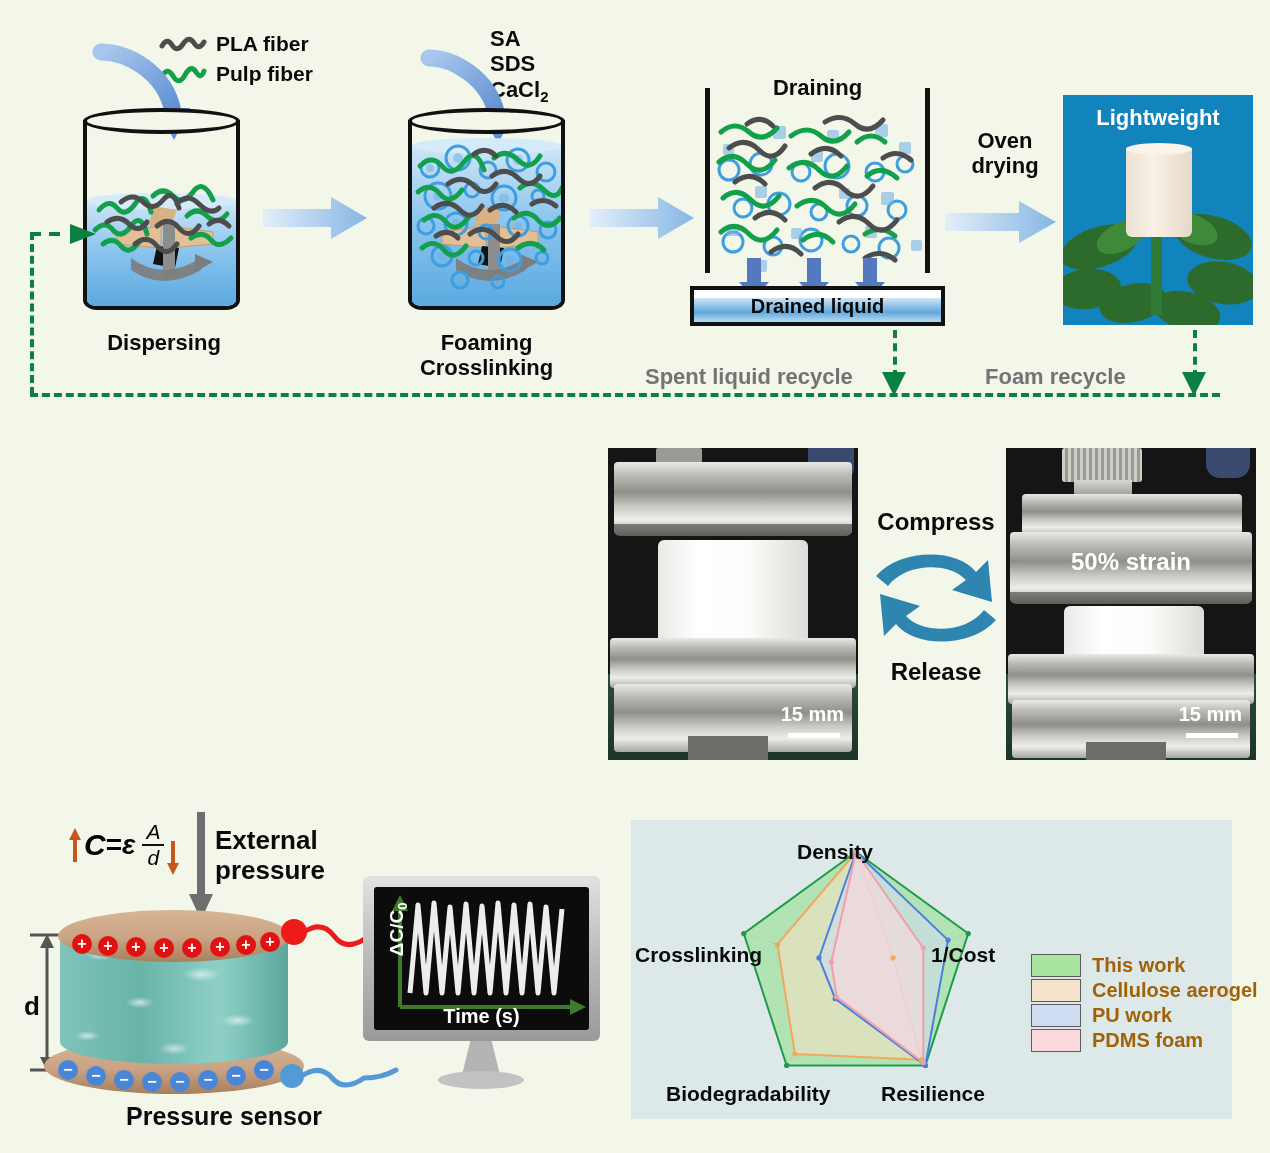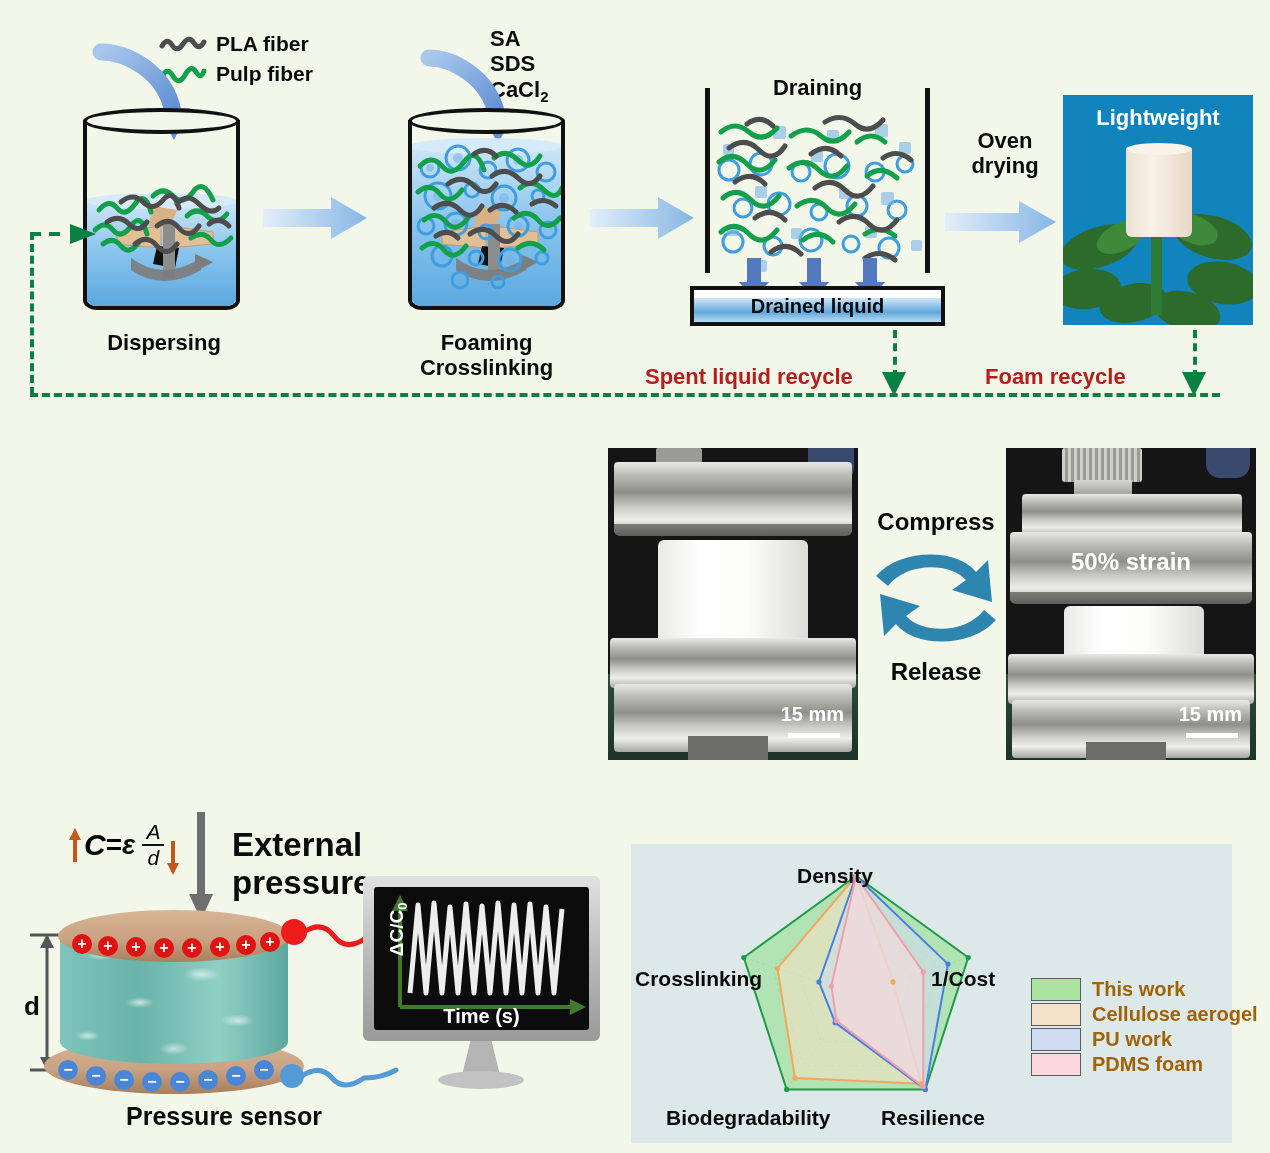--- a/index.html
+++ b/index.html
@@ -9,21 +9,21 @@
     font-family: "Liberation Sans", sans-serif;
     overflow: hidden;
   }
   #figure { position: relative; width: 1270px; height: 1153px; background: #f2f7ea; }
 
   .abs { position: absolute; }
   .bold { font-weight: bold; }
 
   
   .label-black { font-weight: bold; color: #0a0a0a; line-height: 1.15; }
-  .label-green { font-weight: bold; color: #b91c1c; text-align: right; }
+  .label-green { font-weight: bold; color: #737373; text-align: right; }
 
   .beaker-wrap { position: absolute; }
   .beaker-body {
     position: absolute; left: 0; top: 12px; width: 100%; height: calc(100% - 12px);
     border-left: 4px solid #111; border-right: 4px solid #111; border-bottom: 4px solid #111;
     border-radius: 0 0 14px 14px / 0 0 10px 10px;
     background: transparent; overflow: hidden;
   }
   .beaker-rim {
     position: absolute; left: 0; top: 0; width: 100%; height: 26px;
@@ -61,21 +61,21 @@
     background: linear-gradient(180deg,#e8e8e6 0%,#bdbdb8 18%,#8f8f8a 42%,#c9c9c4 62%,#ededea 80%,#a7a7a2 100%);
     border-radius: 4px;
   }
   .foam-cyl {
     position: absolute;
     background: linear-gradient(90deg,#e9e9e6 0%,#ffffff 28%,#fcfcfa 60%,#dcdcd8 100%);
     border-radius: 6px;
   }
 
   
-  .radar-panel { position: absolute; background: #dde8e9; margin-top: 24px; }
+  .radar-panel { position: absolute; background: #dde8e9; }
   .legend-box { position: absolute; }
   .legend-row { display: flex; align-items: center; margin-bottom: 2px; }
   .legend-swatch { width: 50px; height: 23px; border: 1.6px solid #5c5c5c; margin-right: 11px; }
   .legend-text { font-weight: bold; font-size: 20px; color: #a16207; white-space: nowrap; }
 
   .axis-label { position: absolute; font-weight: bold; color: #0a0a0a; white-space: nowrap; }
 
   
   .sensor-disc {
     position: absolute; border-radius: 50%;
@@ -475,21 +475,21 @@
         <span style="display:block;padding:0 4px;">d</span>
       </span>
       <svg width="14" height="34" viewBox="0 0 14 34" style="margin-left:2px;margin-top:26px;">
         <path d="M7 34 L13 22 L9 22 L9 0 L5 0 L5 22 L1 22 Z" fill="#c2581a"></path>
       </svg>
     </div>
 
     <svg class="abs" style="left:188px;top:22px;" width="26" height="110" viewBox="0 0 26 110">
       <path d="M9 0 L17 0 L17 82 L25 82 L13 108 L1 82 L9 82 Z" fill="#6e6e6e"></path>
     </svg>
-    <div class="abs label-black" style="left:232px;top:36px;font-size:33px;">
+    <div class="abs label-black" style="left:215px;top:36px;font-size:26px;">
       <div>External</div>
       <div>pressure</div>
     </div>
 
     <svg class="abs" style="left:30px;top:140px;" width="36" height="145" viewBox="0 0 36 145">
       <line x1="0" y1="5" x2="34" y2="5" stroke="#555" stroke-width="3"></line>
       <line x1="0" y1="140" x2="34" y2="140" stroke="#555" stroke-width="3"></line>
       <line x1="17" y1="12" x2="17" y2="133" stroke="#555" stroke-width="3"></line>
       <path d="M17 4 L24 18 L10 18 Z" fill="#555"></path>
       <path d="M17 141 L24 127 L10 127 Z" fill="#555"></path>

